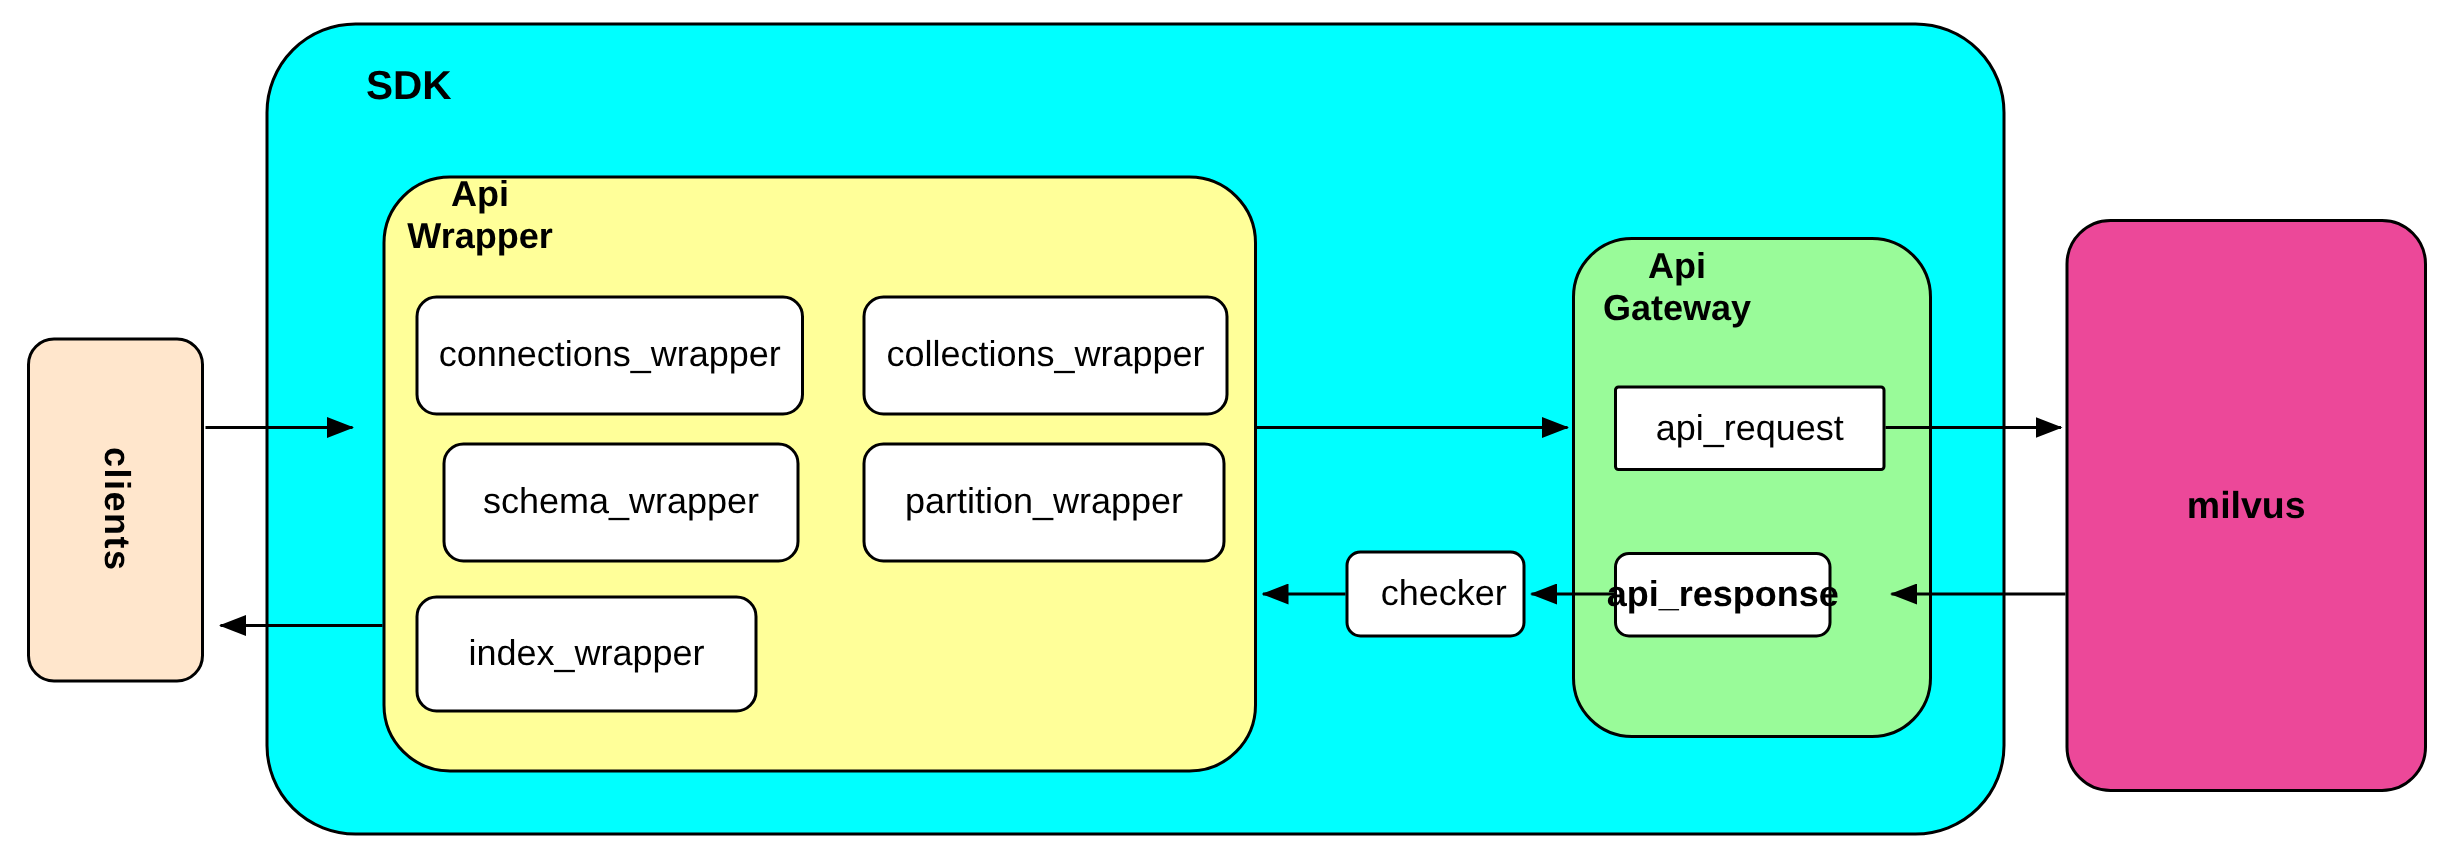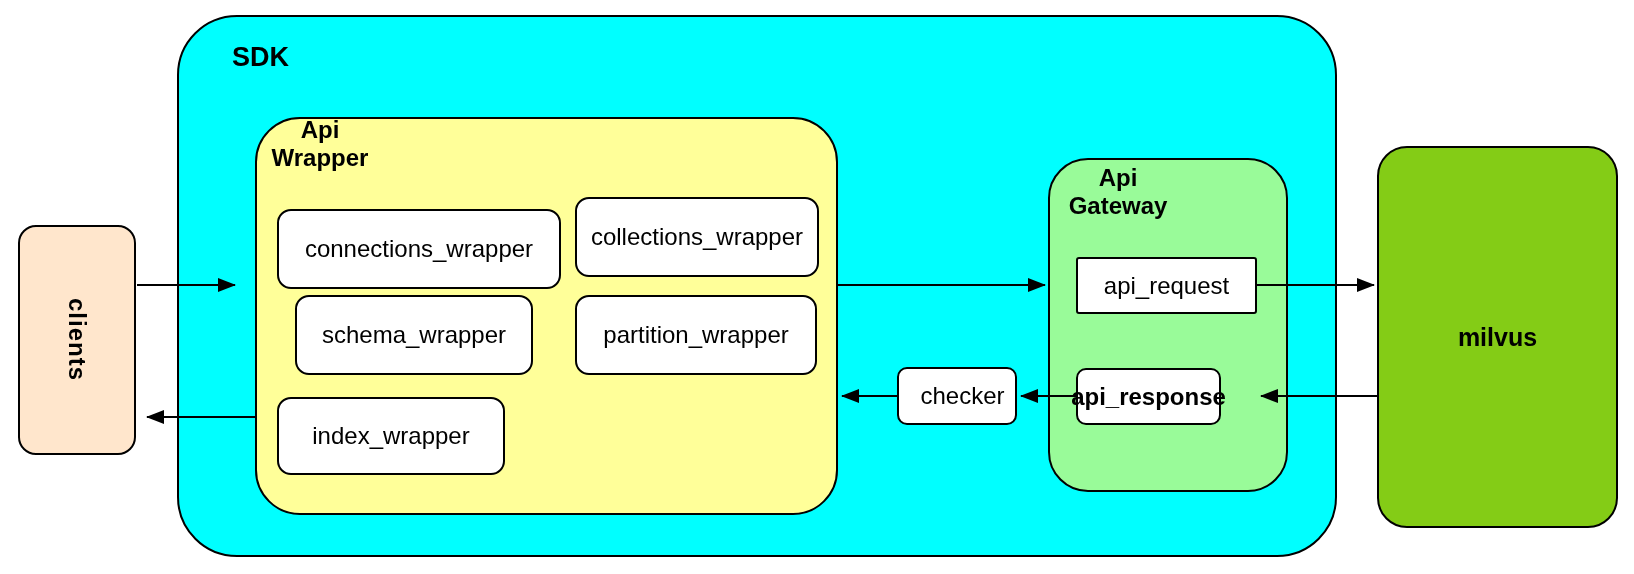--- a/index.html
+++ b/index.html
@@ -20,21 +20,21 @@
     box-sizing: border-box;
     border: 2px solid #000000;
   }
   
   .sdk {
     left: 177px; top: 15px; width: 1160px; height: 542px;
     background: #00ffff;
     border-radius: 60px;
   }
   .sdk-label {
-    position: absolute; left: 232px; top: 42px;
+    position: absolute; left: 244px; top: 42px;
     font-size: 27px; font-weight: bold; color: #000;
   }
   .api-wrapper {
     left: 255px; top: 117px; width: 583px; height: 398px;
     background: #ffff99;
     border-radius: 45px;
   }
   .api-wrapper-label {
     position: absolute; left: 258px; top: 116px; width: 124px;
     font-size: 24px; font-weight: bold; line-height: 28px;
@@ -56,33 +56,33 @@
     border-radius: 18px;
     display: flex; align-items: center; justify-content: center;
   }
   .clients-label {
     writing-mode: vertical-rl;
     font-size: 24px; font-weight: bold; color: #000;
     letter-spacing: 1px;
   }
   .milvus {
     left: 1377px; top: 146px; width: 241px; height: 382px;
-    background: #84cc16;
+    background: #ec4899;
     border-radius: 30px;
     display: flex; align-items: center; justify-content: center;
   }
   .milvus-label { font-size: 25px; font-weight: bold; color: #000; }
   
   .leaf {
     background: #ffffff;
     border-radius: 14px;
     display: flex; align-items: center; justify-content: center;
     font-size: 24px; color: #000; white-space: nowrap;
   }
-  .w-item-0 { left: 277px; top: 197px; width: 284px; height: 80px; margin-top: 12px; }
+  .w-item-0 { left: 277px; top: 197px; width: 259px; height: 80px; }
   .w-item-1 { left: 575px; top: 197px; width: 244px; height: 80px; }
   .w-item-2 { left: 295px; top: 295px; width: 238px; height: 80px; }
   .w-item-3 { left: 575px; top: 295px; width: 242px; height: 80px; }
   .w-item-4 { left: 277px; top: 397px; width: 228px; height: 78px; }
   .w-item-5 { left: 575px; top: 397px; width: 242px; height: 78px; }
   .checker     { left: 897px;  top: 367px; width: 120px; height: 58px; border-radius: 10px; padding-left: 11px; }
   .api-request  { left: 1076px; top: 257px; width: 181px; height: 57px; border-radius: 3px; }
   .api-response { left: 1076px; top: 368px; width: 145px; height: 57px; border-radius: 10px; font-weight: bold; }
   
   .arrows {

